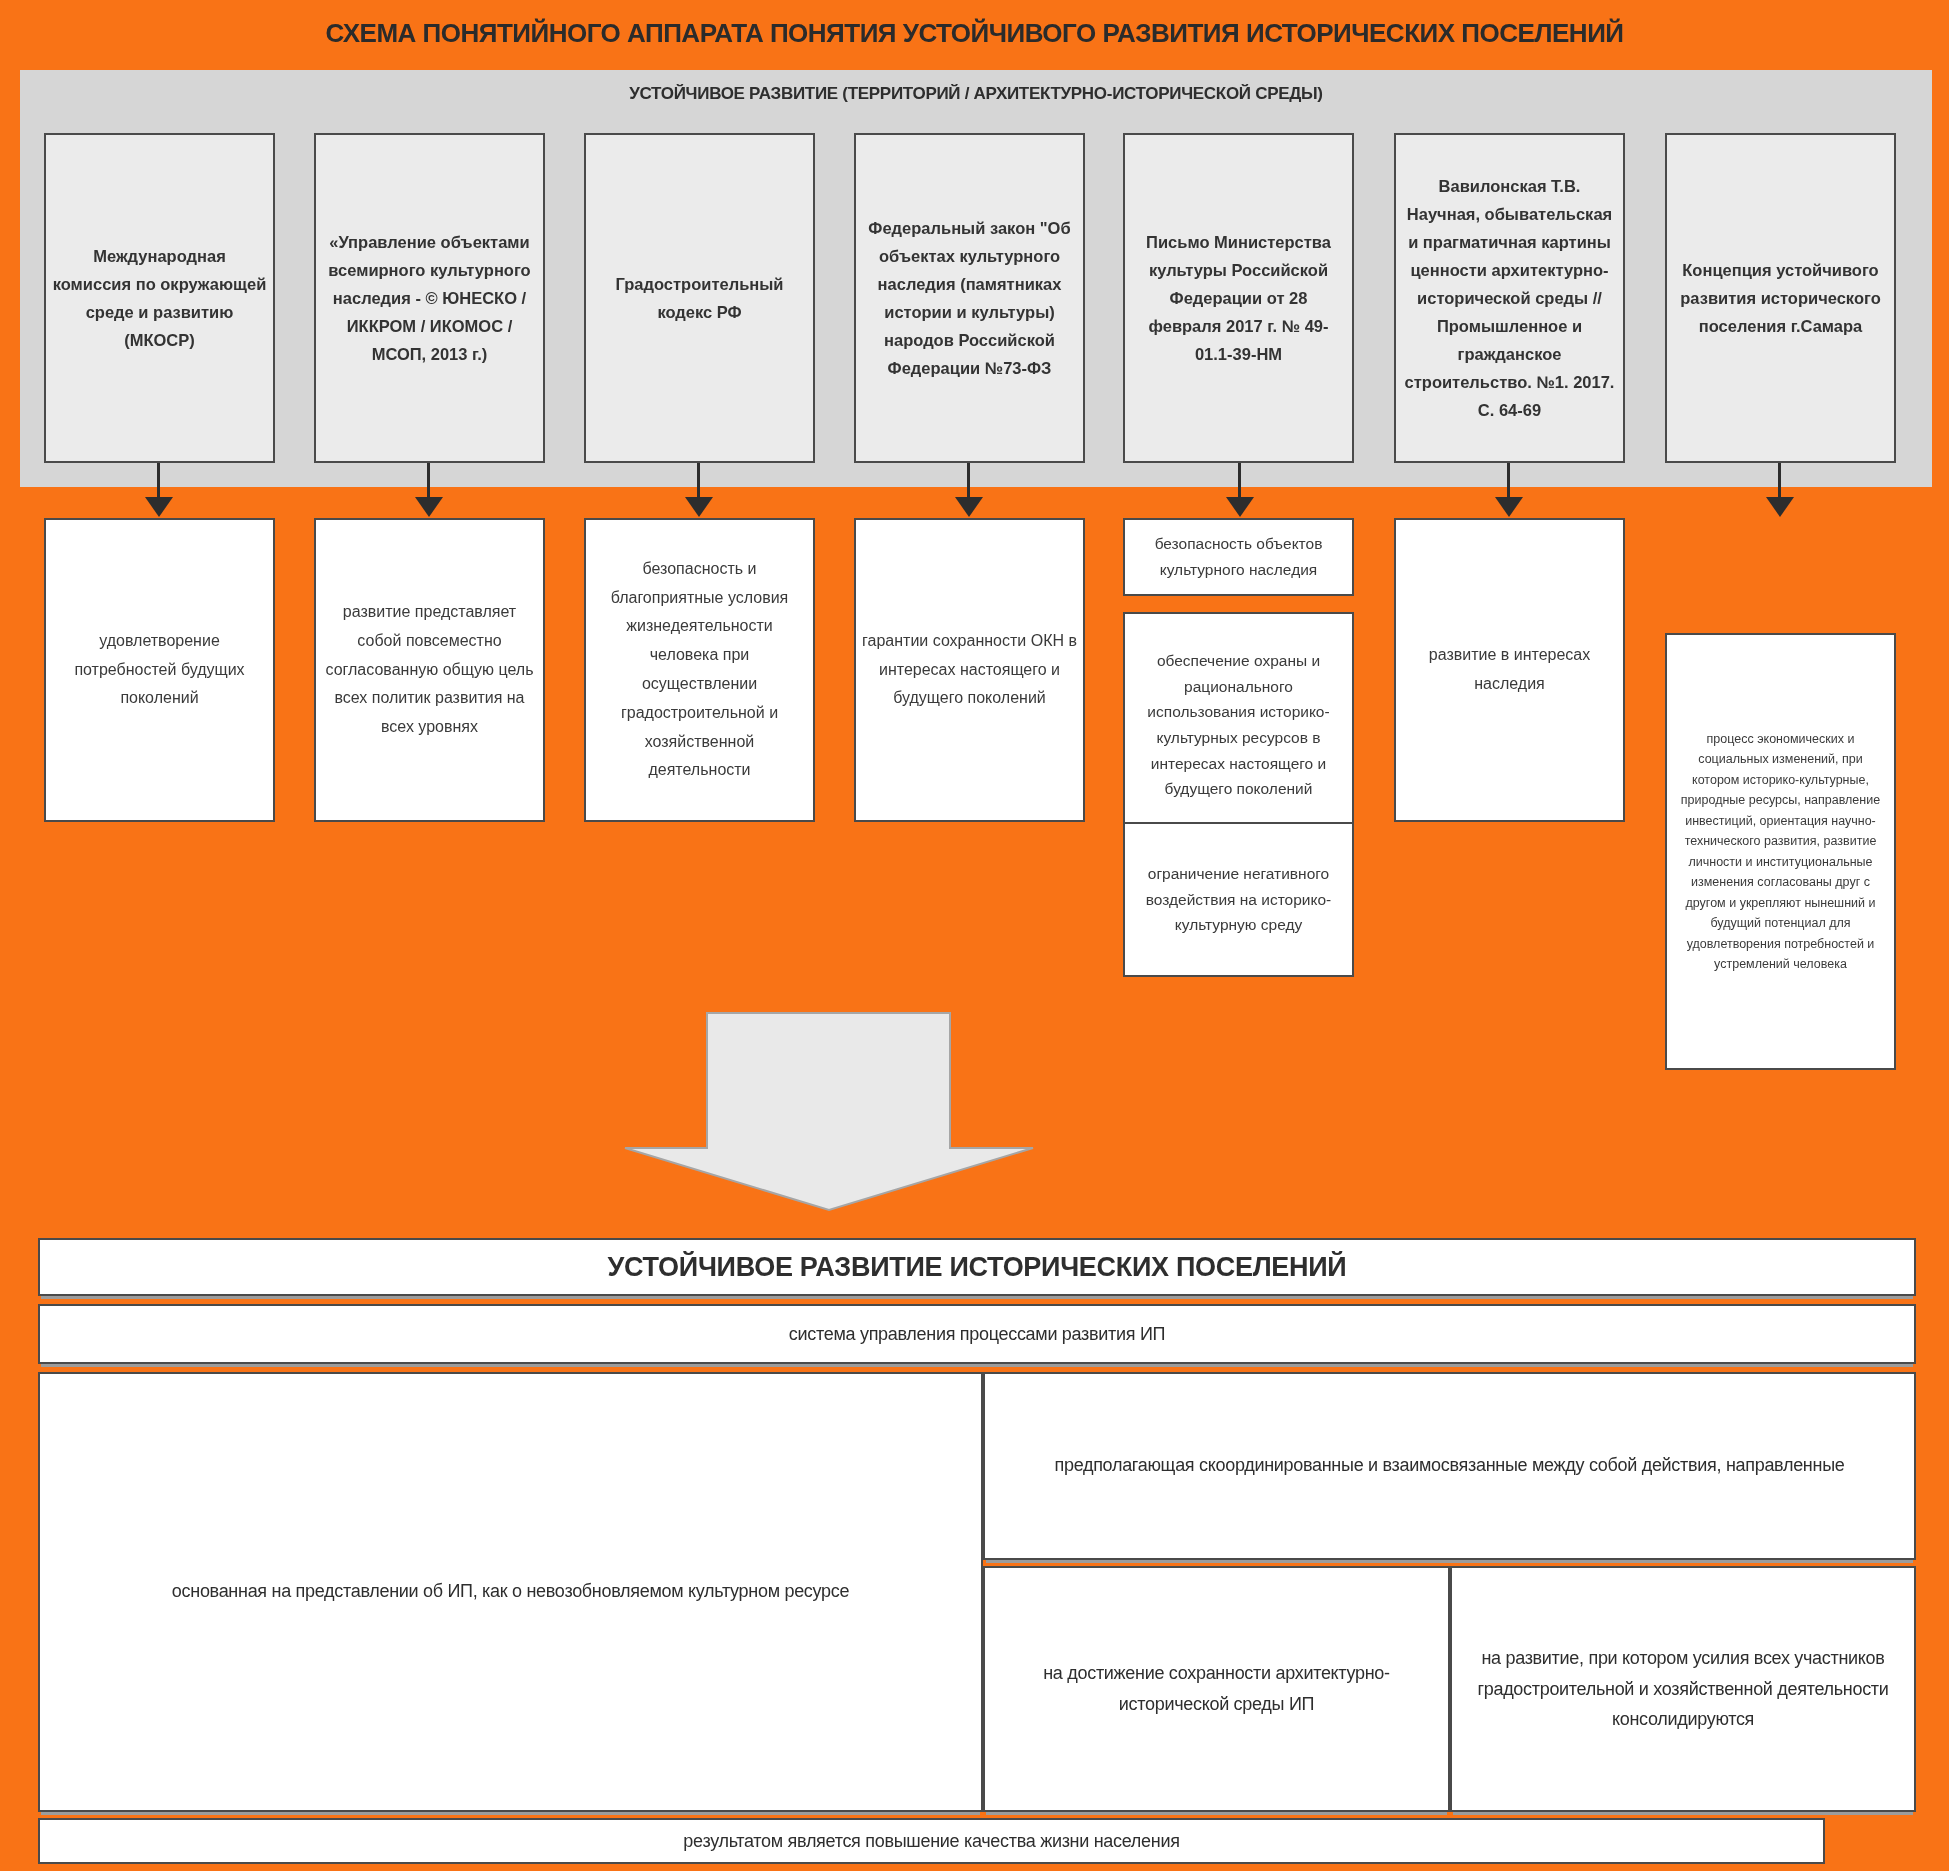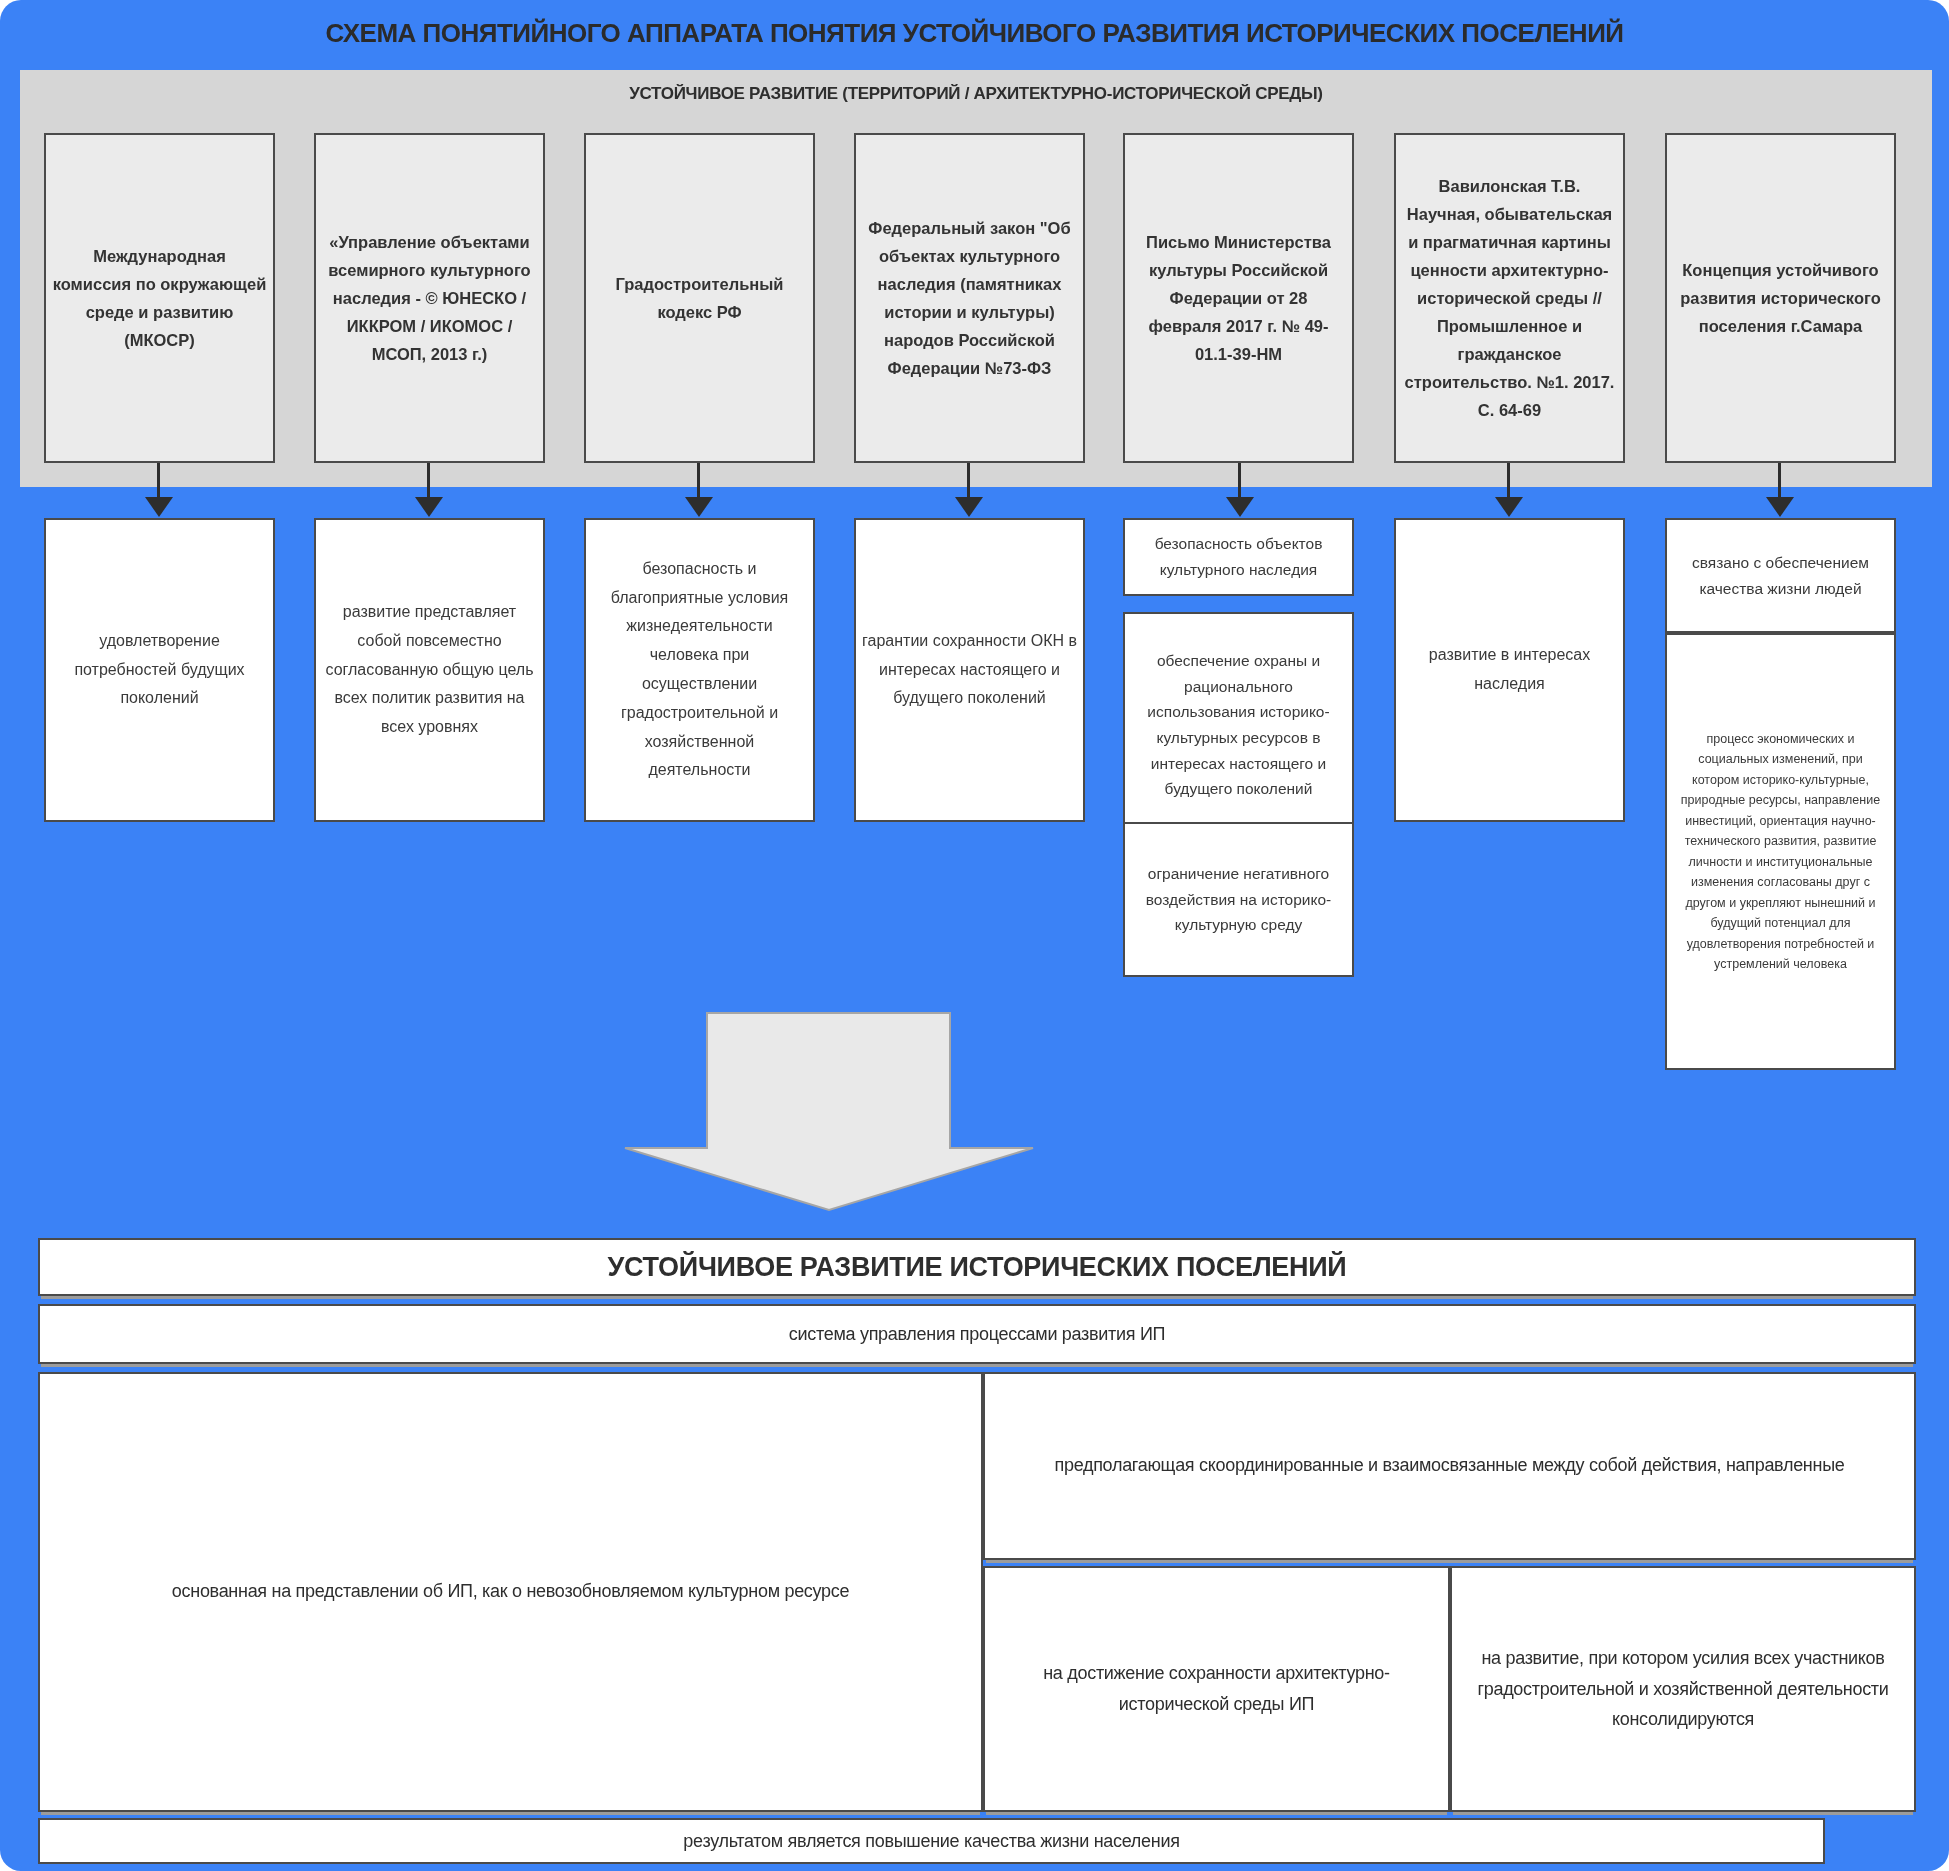--- a/index.html
+++ b/index.html
@@ -1,23 +1,22 @@
 <!DOCTYPE html>
 <html lang="ru"><head>
 <meta charset="utf-8">
 <style>
   html,body{margin:0;padding:0;background:#ffffff;}
   .page{
     position:relative;
     width:1949px;height:1871px;
-    background:#3b82f6;
+    background:#f97316;
     font-family:"Liberation Sans", sans-serif;
     color:#333333;
     overflow:hidden;
-    border-radius:21px;
   }
   
   .page-title{
     position:absolute;top:18px;left:0;width:100%;
     text-align:center;font-size:26px;font-weight:bold;
     letter-spacing:-0.5px;color:#2b2b2b;
   }
   
   .banner{
     position:absolute;left:20px;top:70px;width:1912px;height:417px;
@@ -130,21 +129,20 @@
   <div class="out" style="left:314px;top:518px;height:304px">развитие представляет собой повсеместно согласованную общую цель всех политик развития на всех уровнях</div>
   <div class="out" style="left:584px;top:518px;height:304px">безопасность и благоприятные условия жизнедеятельности человека при осуществлении градостроительной и хозяйственной деятельности</div>
   <div class="out" style="left:854px;top:518px;height:304px">гарантии сохранности ОКН в интересах настоящего и будущего поколений</div>
 
   <div class="out small" style="left:1123px;top:518px;height:78px">безопасность объектов культурного наследия</div>
   <div class="out small" style="left:1123px;top:612px;height:226px">обеспечение охраны и рационального использования историко-культурных ресурсов в интересах настоящего и будущего поколений</div>
   <div class="out small" style="left:1123px;top:822px;height:155px">ограничение негативного воздействия на историко-культурную среду</div>
 
   <div class="out" style="left:1394px;top:518px;height:304px">развитие в интересах наследия</div>
 
-  <div class="out small" style="left:1665px;top:518px;height:115px">связано с обеспечением качества жизни людей</div>
   <div class="out tiny" style="left:1665px;top:633px;height:437px">процесс экономических и социальных изменений, при котором историко-культурные, природные ресурсы, направление инвестиций, ориентация научно-технического развития, развитие личности и институциональные изменения согласованы друг с другом и укрепляют нынешний и будущий потенциал для удовлетворения потребностей и устремлений человека</div>
 
   <svg class="bigarrow" width="430" height="212" viewBox="0 0 430 212">
     <polygon points="92,8 335,8 335,143 418,143 214,205 10,143 92,143" fill="#e9e9e9" stroke="#a6a6a6" stroke-width="2"></polygon>
   </svg>
 
   <div class="cell t-header shadowed">УСТОЙЧИВОЕ РАЗВИТИЕ ИСТОРИЧЕСКИХ ПОСЕЛЕНИЙ</div>
   <div class="cell t-row2 shadowed">система управления процессами развития ИП</div>
   <div class="cell t-left shadowed">
       <span>основанная на представлении об ИП, как о невозобновляемом культурном ресурсе</span>

